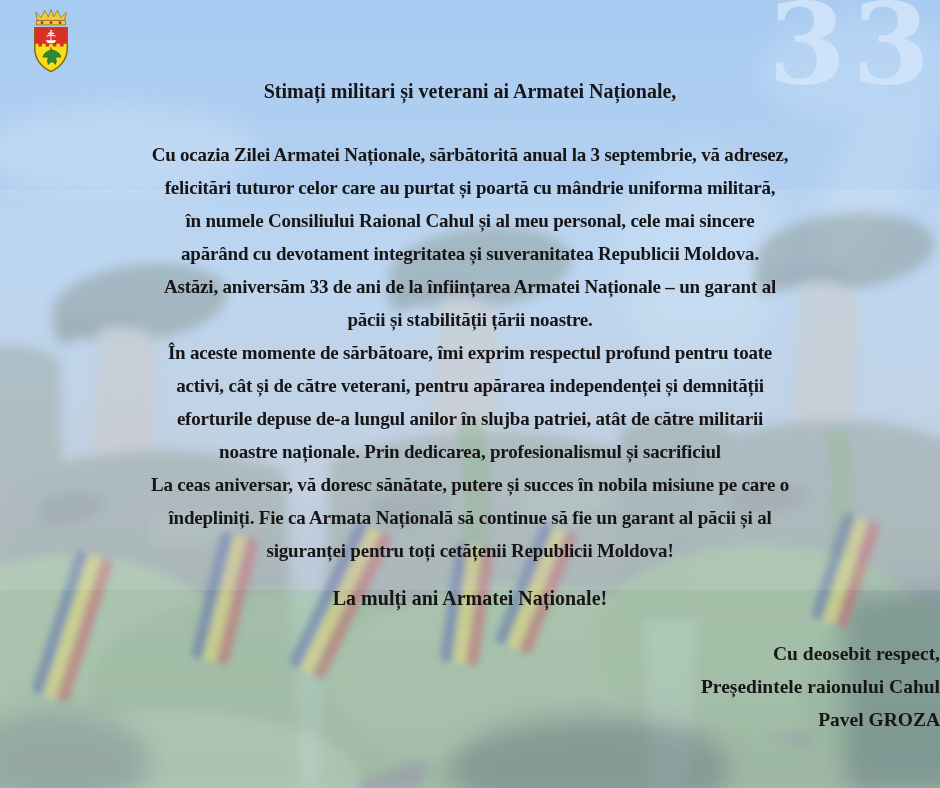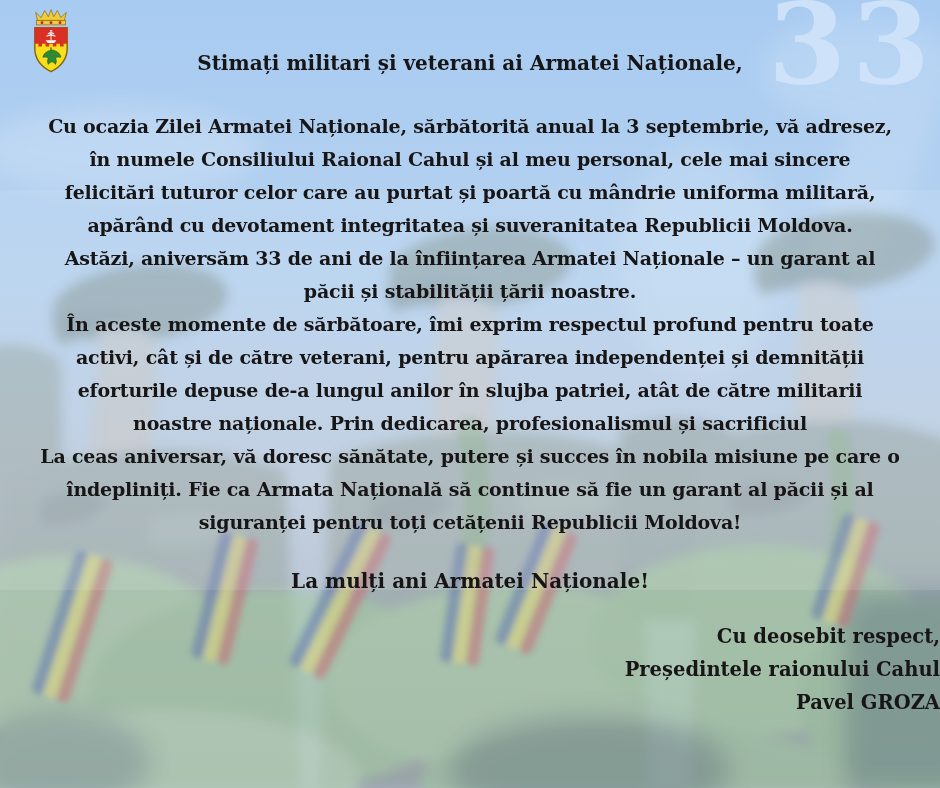--- a/index.html
+++ b/index.html
@@ -15,30 +15,30 @@
   .bg { position:absolute; inset:0; display:block; }
   .crest { position:absolute; left:24px; top:6px; width:54px; height:72px; }
   .crest svg { display:block; width:100%; height:100%; }
   .watermark {
     position:absolute; top:-12px; right:4px;
     font-size:112px; line-height:1;
     letter-spacing:6px;
     color:#cfe3f9; opacity:.95;
     user-select:none;
   }
-  .content { position:relative; text-align:center; padding-top:48px; }
+  .content { position:relative; text-align:center; padding-top:76px;font-family:Liberation Serif, serif; }
   .salutation {
     font-size:20px; line-height:30px; margin:0 0 32px 0; font-weight:700;
   }
   .para { margin:0; }
   .line {
     font-size:19px; line-height:33px;
     letter-spacing:-0.2px; white-space:nowrap;
   }
-  .closing { font-size:20px; line-height:30px; margin-top:27px; }
+  .closing { font-size:20px; line-height:30px; margin-top:16px; }
   .signature {
     text-align:right; margin:24px 0 0 48px;
     font-size:19.5px; line-height:33px;
   }
 </style>
 </head>
 <body>
 
 <div class="page">
 
@@ -179,22 +179,22 @@
     </svg>
   </div>
 
   <div class="watermark">33</div>
 
   <div class="content">
     <h1 class="salutation">Stimați militari și veterani ai Armatei Naționale,</h1>
 
     <div class="para">
       <div class="line">Cu ocazia Zilei Armatei Naționale, sărbătorită anual la 3 septembrie, vă adresez,</div>
+      <div class="line">felicitări tuturor celor care au purtat și poartă cu mândrie uniforma militară,</div>
       <div class="line">în numele Consiliului Raional Cahul și al meu personal, cele mai sincere</div>
-      <div class="line">felicitări tuturor celor care au purtat și poartă cu mândrie uniforma militară,</div>
       <div class="line">apărând cu devotament integritatea și suveranitatea Republicii Moldova.</div>
       <div class="line">Astăzi, aniversăm 33 de ani de la înființarea Armatei Naționale – un garant al</div>
       <div class="line">păcii și stabilității țării noastre.</div>
     </div>
 
     <div class="para">
       <div class="line">În aceste momente de sărbătoare, îmi exprim respectul profund pentru toate</div>
       <div class="line">activi, cât și de către veterani, pentru apărarea independenței și demnității</div>
       <div class="line">eforturile depuse de-a lungul anilor în slujba patriei, atât de către militarii</div>
       <div class="line">noastre naționale. Prin dedicarea, profesionalismul și sacrificiul</div>

